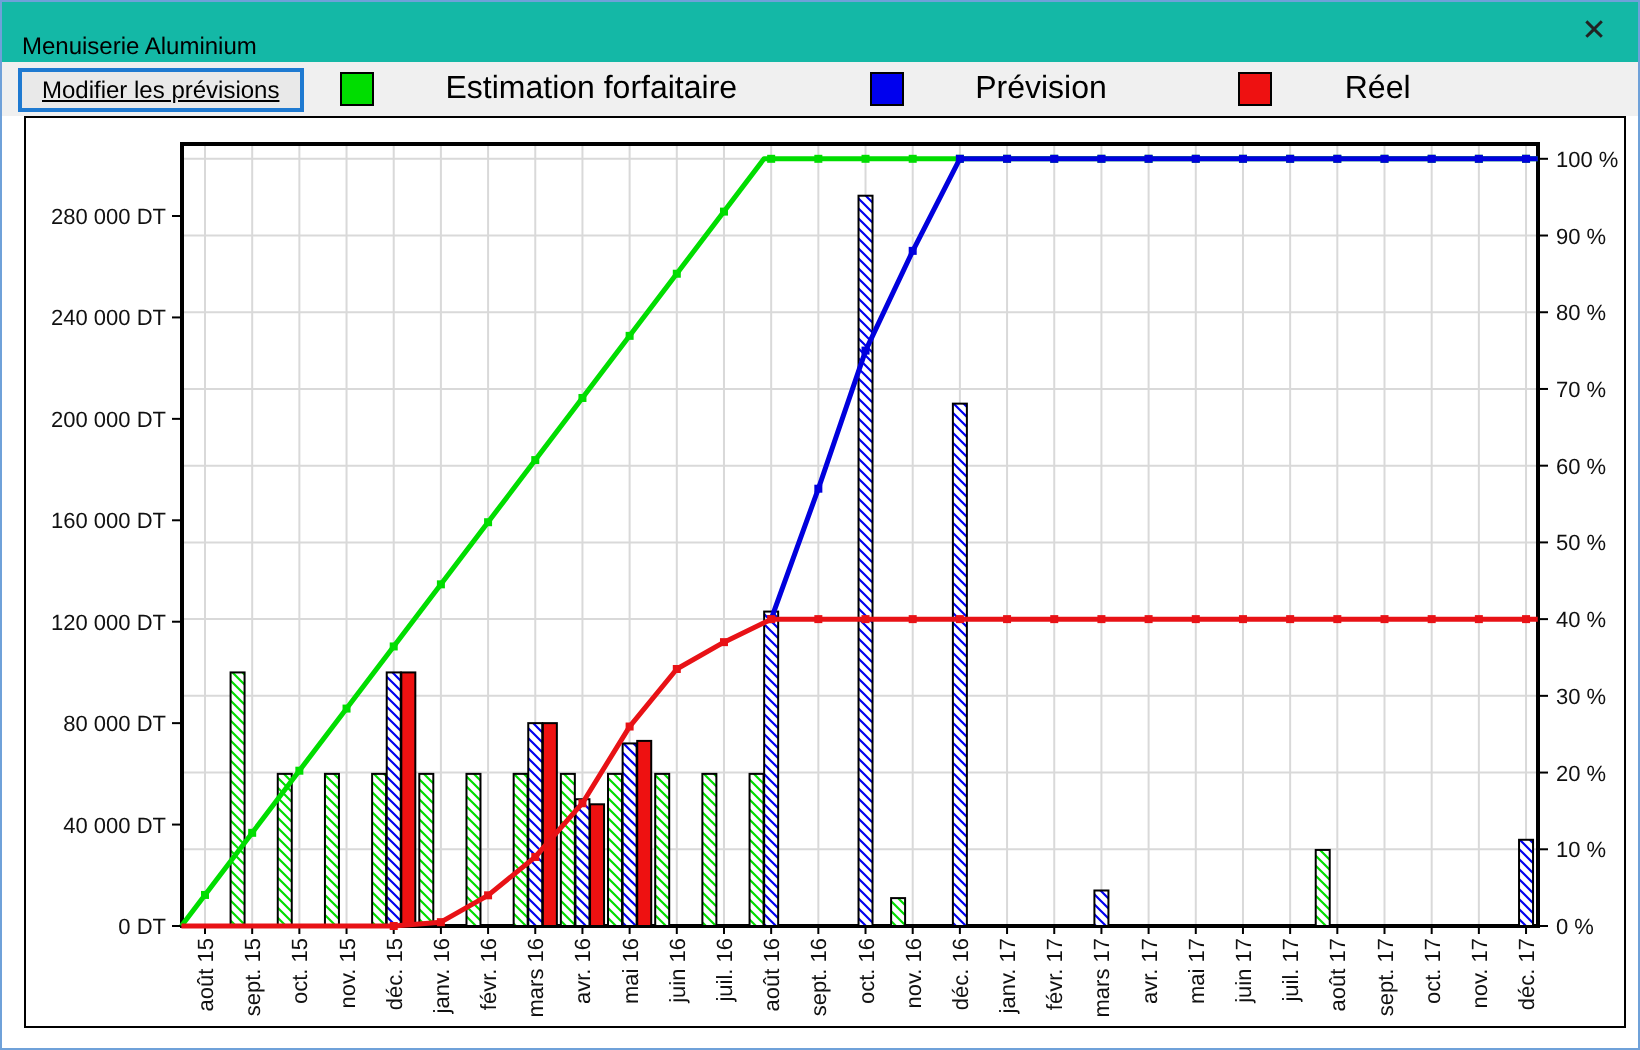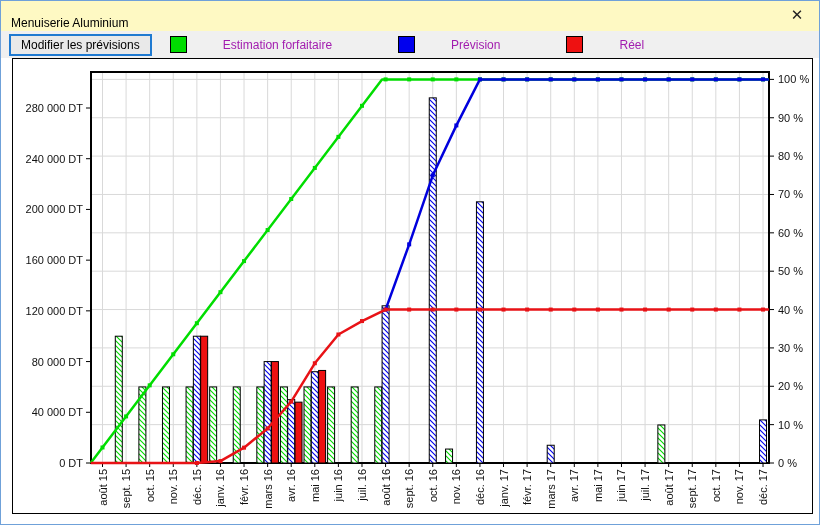--- a/index.html
+++ b/index.html
@@ -1,25 +1,25 @@
 <!DOCTYPE html>
 <html><head>
 <meta charset="utf-8">
 <style>
   html,body{margin:0;padding:0;background:#cfcfcf;font-family:"Liberation Sans",sans-serif;}
   .window{position:relative;width:820px;height:525px;background:#ffffff;border:1px solid #6fa1d9;box-sizing:border-box;overflow:hidden;}
-  .titlebar{position:absolute;left:0;top:0;width:100%;height:44px;background:#fef9c3;display:flex;align-items:center;text-align:right;}
+  .titlebar{position:absolute;left:0;top:0;width:100%;height:44px;background:#14b8a6;display:flex;align-items:center;text-align:right;}
   .title{margin-left:10px;font-size:12px;color:#000;}
   .close-btn{position:absolute;right:8px;top:2px;width:28px;height:24px;display:flex;align-items:center;justify-content:center;font-size:15px;color:#222;cursor:pointer;font-weight:300;}
   .toolbar{position:absolute;left:0;top:30px;width:100%;height:27px;background:#f0f0f0;display:flex;align-items:center;}
-  .modify-btn{margin-left:8px;height:22px;padding:0 10px;font-size:12px;font-family:"Liberation Sans",sans-serif;background:#e9e9e9;border:2px solid #1f7ad1;border-radius:0;color:#000;cursor:pointer;}
+  .modify-btn{margin-left:8px;height:22px;padding:0 10px;font-size:12px;font-family:"Liberation Sans",sans-serif;background:#e9e9e9;border:2px solid #1f7ad1;border-radius:0;color:#000;cursor:pointer;text-decoration:underline;}
   .legend{display:flex;align-items:center;margin-left:12px;}
   .legend-item{display:flex;align-items:center;margin-right:26px;margin-left:40px;}
   .legend-swatch{width:15px;height:15px;border:1px solid #000;margin-right:9px;}
-  .legend-label{font-size:12px;color:#a21caf;padding-left:27px;}
+  .legend-label{font-size:16px;color:#000000;padding-left:27px;}
   .chart-panel{position:absolute;left:11px;top:57px;width:801px;height:456px;border:1px solid #000;box-sizing:border-box;background:#fff;}
   svg text{font-family:"Liberation Sans",sans-serif;}
 </style>
 </head>
 <body>
 
 <div class="window">
   <div class="titlebar">
     <span class="title">Menuiserie Aluminium</span>
     <span class="close-btn">✕</span>

